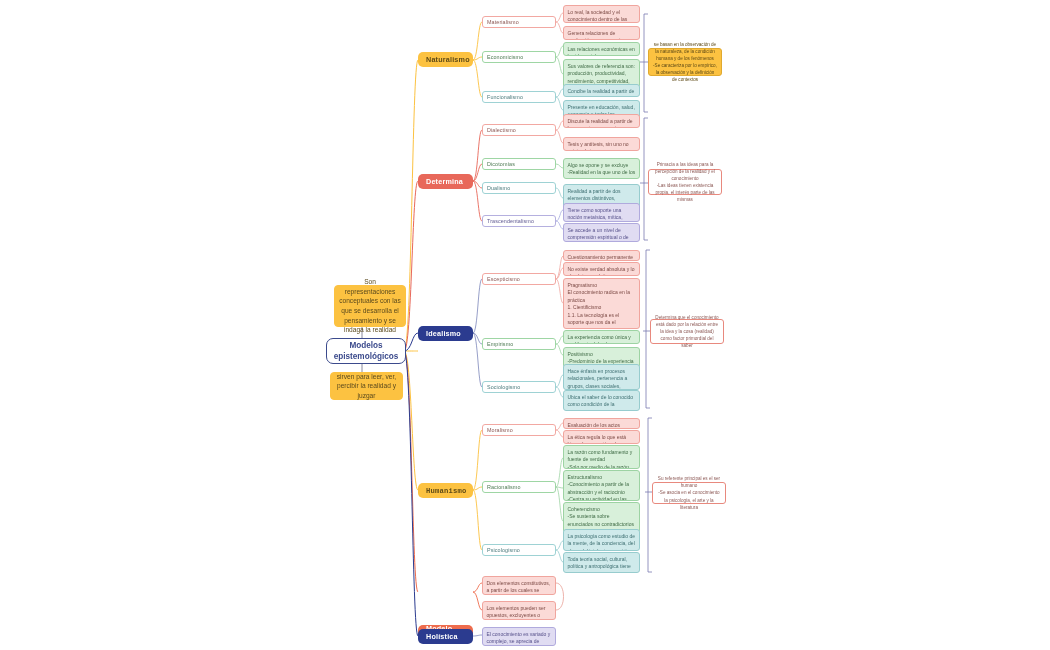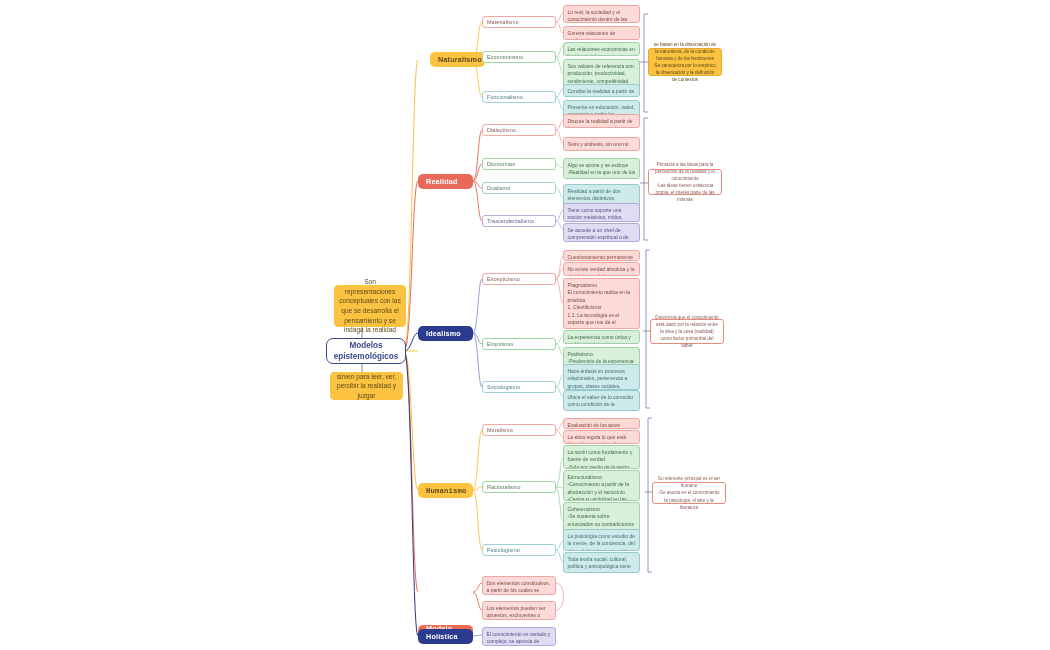--- a/index.html
+++ b/index.html
@@ -25,21 +25,21 @@
     background:#fcc241;border:1px solid #fcc241;border-radius:4px;
     color:#5b4a1d;font-size:6.6px;line-height:1.45;text-align:center;
     display:flex;align-items:center;justify-content:center;padding:3px 4px;
   }
 
   
   .branch{
     border-radius:5px;display:flex;align-items:center;
     font-size:7.2px;font-weight:700;letter-spacing:.2px;padding:0 8px;
   }
-  .b-natural{background:#fcc241;color:#5e4a16;margin-left:12px;}
+  .b-natural{background:#fcc241;color:#5e4a16;}
   .b-ideal  {background:#e8685a;color:#ffffff;}
   .b-real   {background:#2b3b8f;color:#ffffff;}
   .b-human  {background:#fcc241;color:#5e4a16;}
   .b-dialec {background:#ee6c4d;color:#ffffff;margin-top:40px;}
   .b-holis  {background:#2b3b8f;color:#ffffff;}
 
   
   .topic{
     background:#ffffff;border:1px solid #cfcfd8;border-radius:3px;
     font-size:5.4px;color:#6d6d78;display:flex;align-items:center;
@@ -179,21 +179,21 @@
   <div class="node note n-green" style="left:563px;top:42px;width:77px;height:14px;">Las relaciones económicas en la vida social son determinantes</div>
   <div class="node note n-green" style="left:563px;top:59px;width:77px;height:29px;">Sus valores de referencia son: producción, productividad, rendimiento, competitividad, excelencia, calidad, entre otros</div>
 
   <div class="node note n-teal" style="left:563px;top:84px;width:77px;height:13px;">Concibe la realidad a partir de relaciones, procesos y funciones</div>
   <div class="node note n-teal" style="left:563px;top:100px;width:77px;height:19px;">Presente en educación, salud, economía y todas las expresiones organizacionales</div>
 
   <div class="node summary s-yellow" style="left:648px;top:48px;width:74px;height:28px;">se basan en la observación de la naturaleza, de la condición humana y de los fenómenos
 -Se caracteriza por lo empírico, la observación y la definición de contextos</div>
 
   <div class="node branch b-ideal" style="left:418px;top:174px;width:55px;height:15px;">
-      <span>Realidad</span>
+      <span>Determina</span>
     </div>
 
   <div class="node topic t-red" style="left:482px;top:124px;width:74px;height:12px;">
       <span>Dialectismo</span>
     </div>
   <div class="node topic t-green" style="left:482px;top:158px;width:74px;height:12px;">
       <span>Dicotomías</span>
     </div>
   <div class="node topic t-teal" style="left:482px;top:182px;width:74px;height:12px;">
       <span>Dualismo</span>

